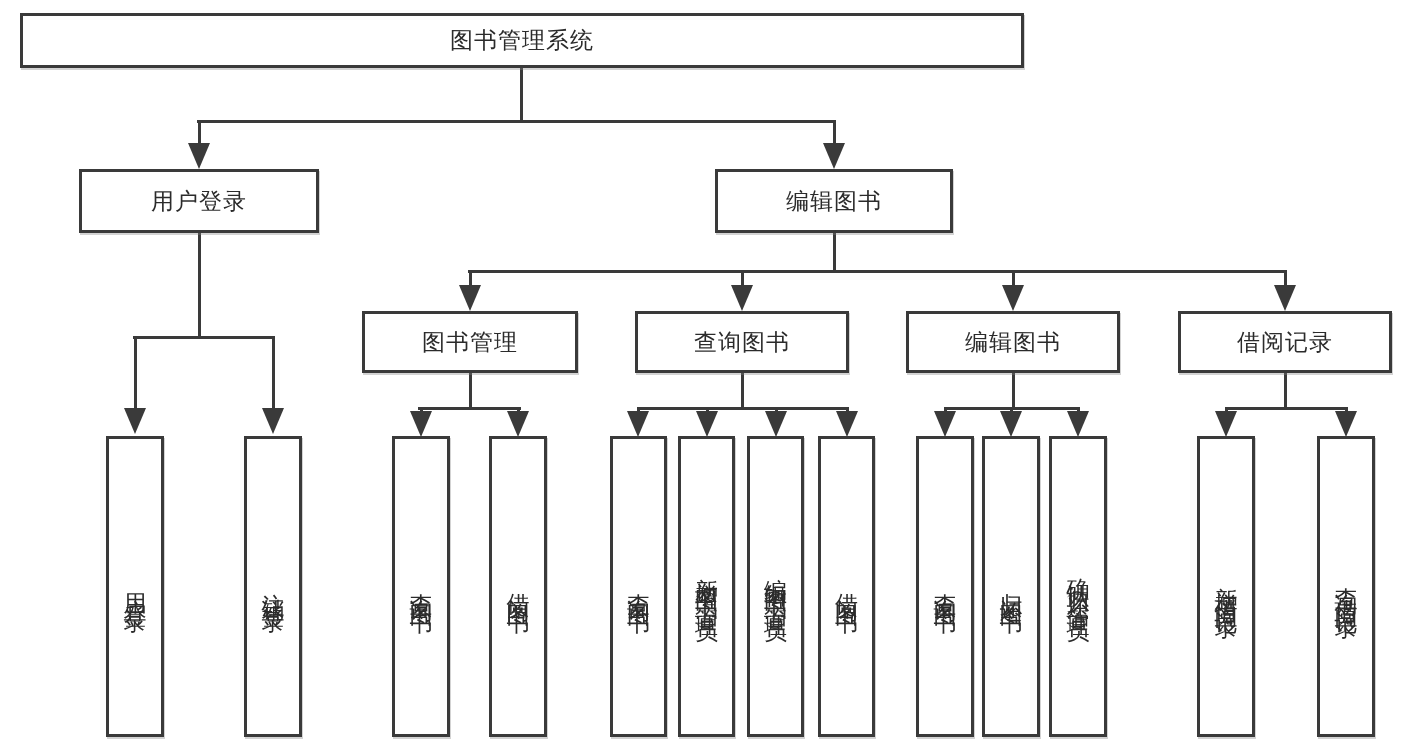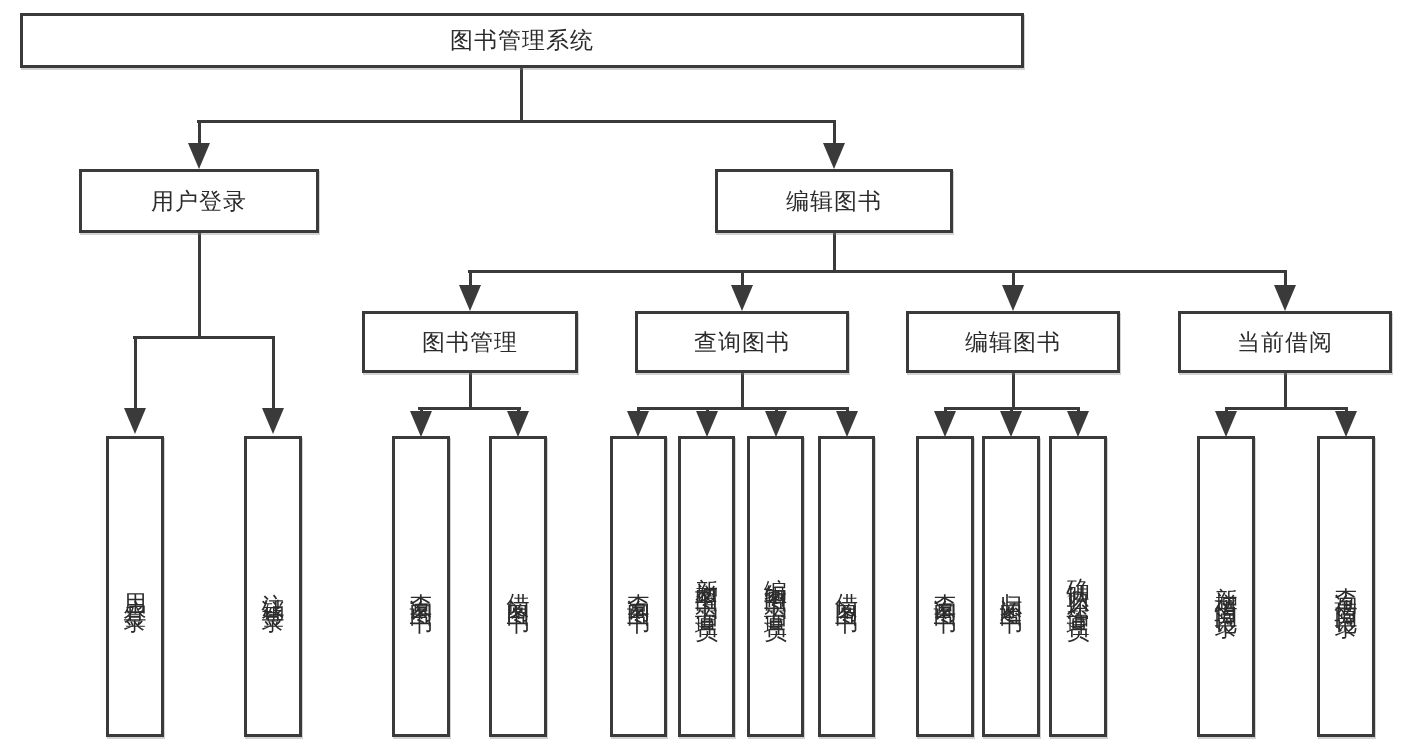--- a/index.html
+++ b/index.html
@@ -138,21 +138,21 @@
   <div class="box" style="left:362px;top:311px;width:216px;height:62px">
     <span>图书管理</span>
   </div>
   <div class="box" style="left:635px;top:311px;width:214px;height:62px">
     <span>查询图书</span>
   </div>
   <div class="box" style="left:906px;top:311px;width:214px;height:62px">
     <span>编辑图书</span>
   </div>
   <div class="box" style="left:1178px;top:311px;width:214px;height:62px">
-    <span>当前借阅</span>
+    <span>借阅记录</span>
   </div>
 
   <div class="vbox" style="left:106px;width:58px">
     <span class="vlbl">用户登录</span>
   </div>
   <div class="vbox" style="left:244px;width:58px">
     <span class="vlbl">注销登录</span>
   </div>
 
   <div class="vbox" style="left:392px;width:58px">

